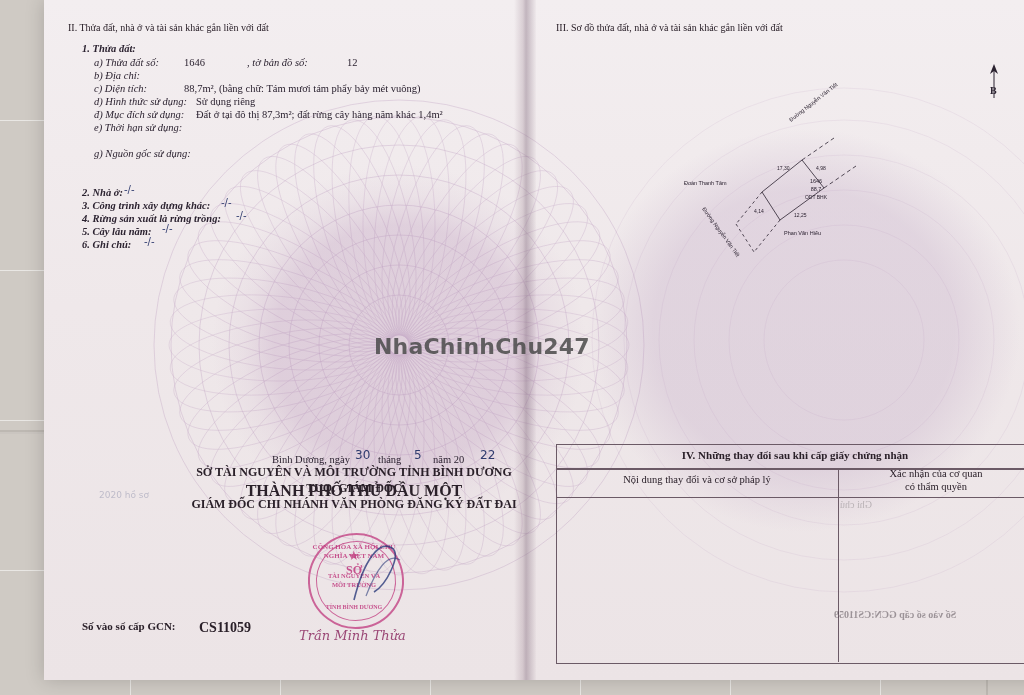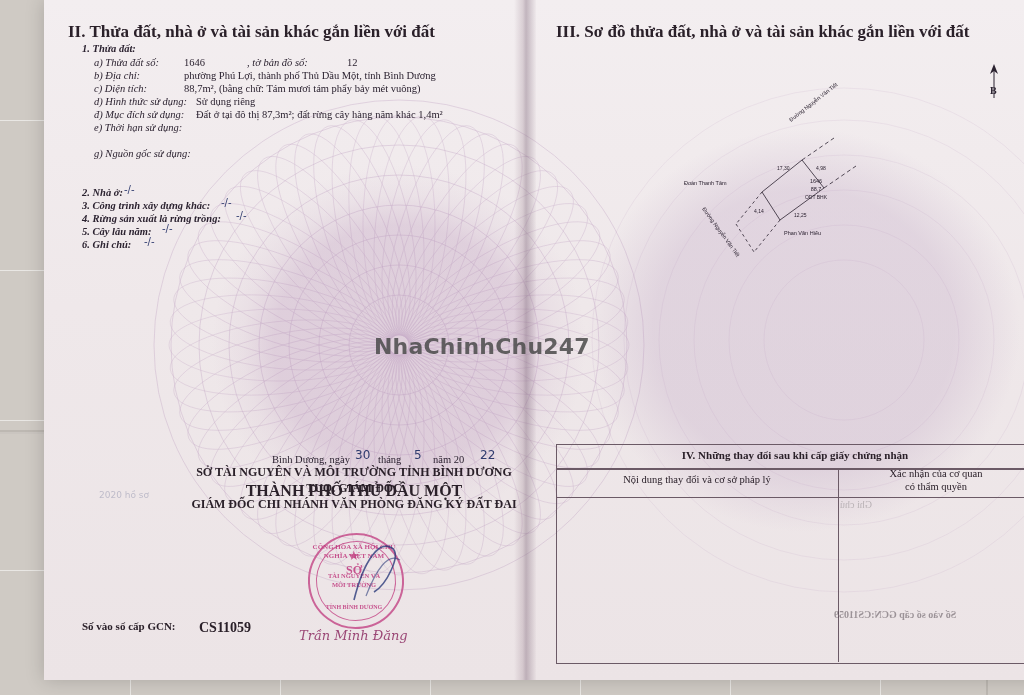--- a/index.html
+++ b/index.html
@@ -45,21 +45,21 @@
   }
   .rosette2{
     position:absolute;left:540px;top:80px;width:520px;height:520px;opacity:.38;
   }
   .fold{
     position:absolute;top:0;bottom:0;width:22px;left:470px;
     background:linear-gradient(90deg, rgba(170,150,160,0) 0%, rgba(150,125,140,.28) 40%, rgba(120,95,115,.40) 55%, rgba(170,150,160,.05) 100%);
   }
   
   .box{position:absolute;}
-  .h-title{font-weight:bold;font-size:17px;color:#2a2029;}
+  .h-title{font-weight:normal;font-size:10px;color:#2a2029;}
   .txt{font-size:10.5px;color:#2b2230;line-height:1.45;}
   .it{font-style:italic;}
   .bd{font-weight:bold;}
   .hand{
     font-family:"DejaVu Sans", sans-serif;
     color:#2f3b6e;font-size:10px;
   }
   
   .frame{position:absolute;border:1px solid #6b5a66;}
   
@@ -195,21 +195,20 @@
       <div class="box h-title" style="left:24px;top:22px;width:420px;">II. Thửa đất, nhà ở và tài sản khác gắn liền với đất</div>
 
       <div class="box txt it bd" style="left:38px;top:41px;">1. Thửa đất:</div>
 
       <div class="box txt it" style="left:50px;top:55px;">a) Thửa đất số:</div>
       <div class="box txt" style="left:140px;top:55px;">1646</div>
       <div class="box txt it" style="left:203px;top:55px;">, tờ bản đồ số:</div>
       <div class="box txt" style="left:303px;top:55px;">12</div>
 
       <div class="box txt it" style="left:50px;top:68px;">b) Địa chỉ:</div>
-      <div class="box txt" style="left:140px;top:68px;">phường Phú Lợi, thành phố Thủ Dầu Một, tỉnh Bình Dương</div>
 
       <div class="box txt it" style="left:50px;top:81px;">c) Diện tích:</div>
       <div class="box txt" style="left:140px;top:81px;">88,7m², (bằng chữ: Tám mươi tám phẩy bảy mét vuông)</div>
 
       <div class="box txt it" style="left:50px;top:94px;">d) Hình thức sử dụng:</div>
       <div class="box txt" style="left:152px;top:94px;">Sử dụng riêng</div>
 
       <div class="box txt it" style="left:50px;top:107px;">đ) Mục đích sử dụng:</div>
       <div class="box txt" style="left:152px;top:107px;">Đất ở tại đô thị 87,3m²; đất rừng cây hàng năm khác 1,4m²</div>
 
@@ -248,21 +247,21 @@
       <div class="seal-txt" style="left:264px;top:543px;">CỘNG HÒA XÃ HỘI CHỦ NGHĨA VIỆT NAM</div>
       <div class="seal-star" style="left:304px;top:548px;">★</div>
       <div class="seal-txt" style="left:264px;top:563px;font-size:12px;">SỞ</div>
       <div class="seal-txt" style="left:264px;top:572px;font-size:6.5px;">TÀI NGUYÊN VÀ</div>
       <div class="seal-txt" style="left:264px;top:581px;font-size:6.5px;">MÔI TRƯỜNG</div>
       <div class="seal-txt" style="left:264px;top:604px;font-size:6px;">TỈNH BÌNH DƯƠNG</div>
       <svg style="position:absolute;left:300px;top:530px;width:70px;height:80px;" viewBox="0 0 70 80">
         <path d="M10,70 C20,30 35,10 48,18 C58,25 42,55 30,62" stroke="#2b3a7a" fill="none" stroke-width="1.6" opacity=".8"></path>
         <path d="M22,66 C32,40 44,22 56,30" stroke="#2b3a7a" fill="none" stroke-width="1.2" opacity=".6"></path>
       </svg>
-      <div class="sig" style="left:255px;top:628px;">Trần Minh Đăng</div>
+      <div class="sig" style="left:255px;top:628px;">Trần Minh Thửa</div>
 
       <div class="box bd" style="left:38px;top:620px;font-size:11px;color:#2a2029;">Số vào sổ cấp GCN:</div>
       <div class="box bd" style="left:155px;top:620px;font-size:14px;color:#2a2029;">CS11059</div>
 
       <div class="box hand" style="left:55px;top:490px;opacity:.25;font-size:9px;">2020 hồ sơ</div>
 
       <div class="box h-title" style="left:512px;top:22px;width:480px;">III. Sơ đồ thửa đất, nhà ở và tài sản khác gắn liền với đất</div>
 
       <div class="box" style="left:941px;top:62px;">
         <svg width="18" height="38" viewBox="0 0 18 38">

